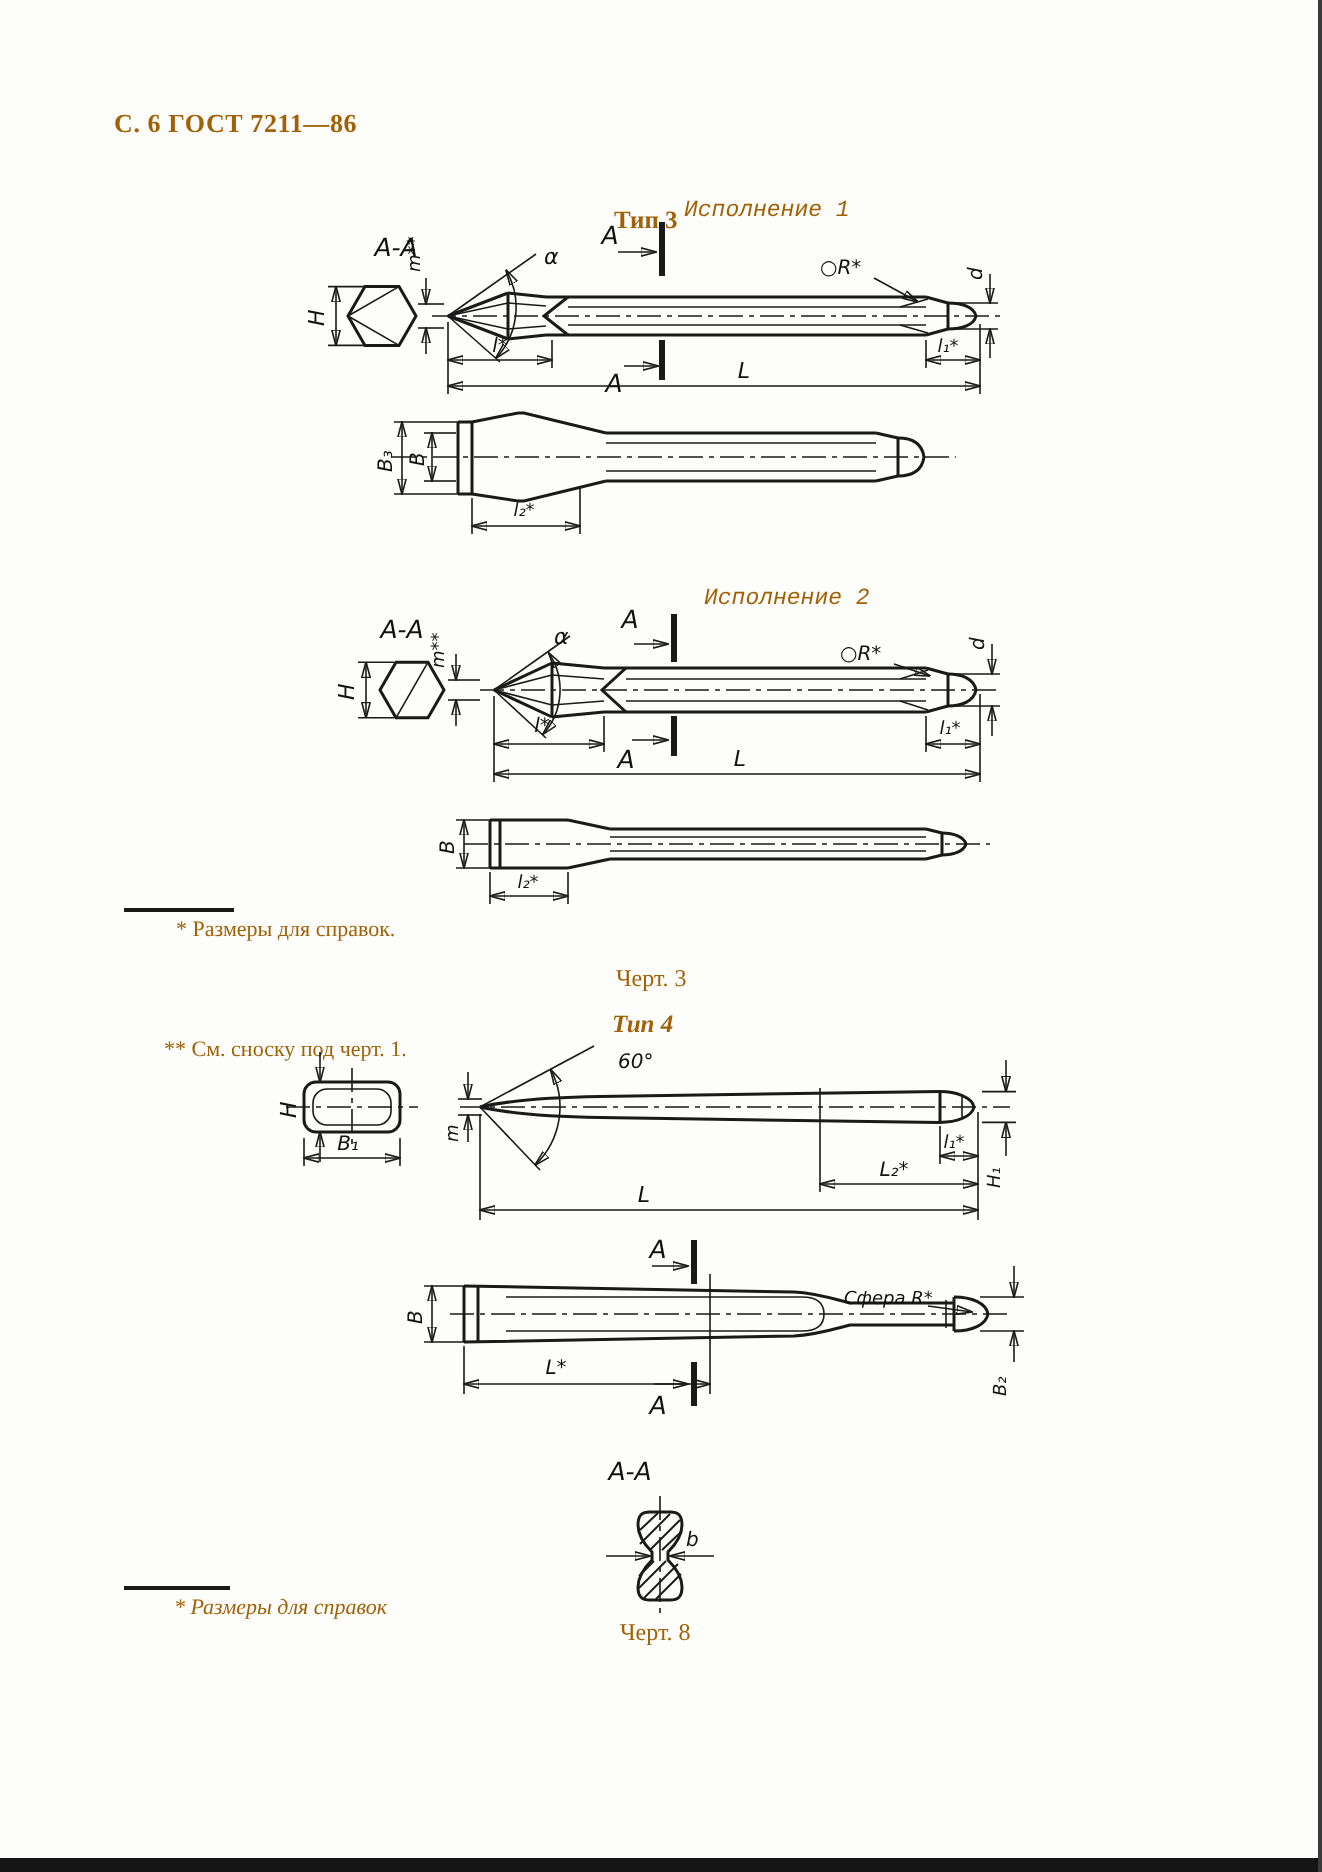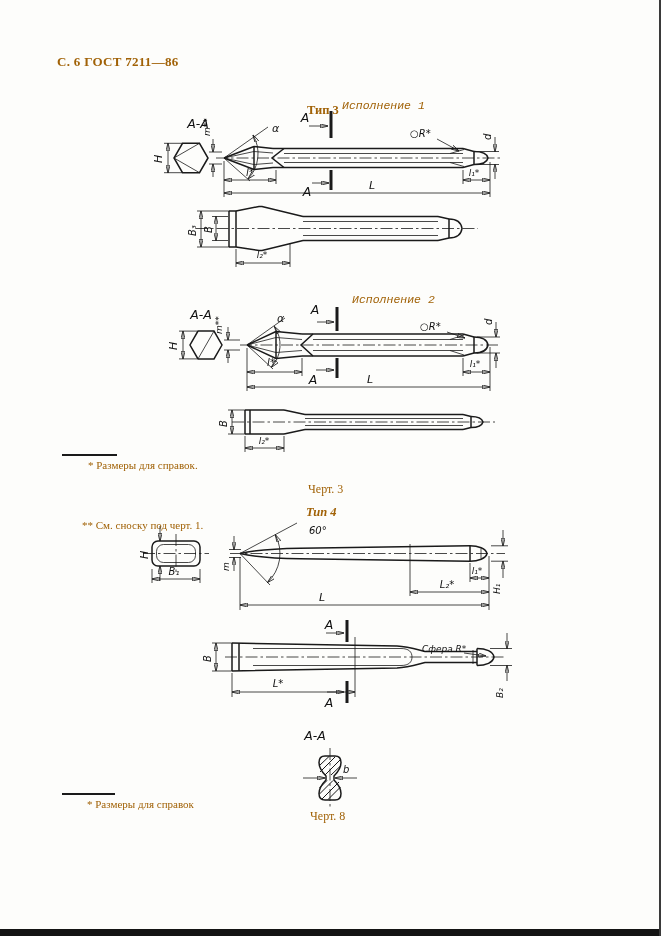--- a/index.html
+++ b/index.html
@@ -384,18 +384,18 @@
         <line x1="328" y1="799.5" x2="340.5" y2="787"></line>
         <line x1="319.5" y1="788" x2="327" y2="780.5"></line>
       </g>
       <line class="t" x1="303" y1="778" x2="325" y2="778" marker-end="url(#ar)"></line>
       <line class="t" x1="357" y1="778" x2="335" y2="778" marker-end="url(#ar)"></line>
       <text class="dl s10" x="343" y="773">b</text>
     </g>
   </svg>
 
   <div class="rule" style="left:62px;top:793px;width:53px;"></div>
-  <div class="abs fn" style="left:87px;top:798px;">* Размеры для справок</div>
+  <div class="abs fn" style="left:87px;top:798px;font-style:italic;">* Размеры для справок</div>
   <div class="abs caption" style="left:310px;top:809px;">Черт. 8</div>
 
   <div class="scan-bottom"></div>
   <div class="scan-right"></div>
 </div>
 
 </body></html>

